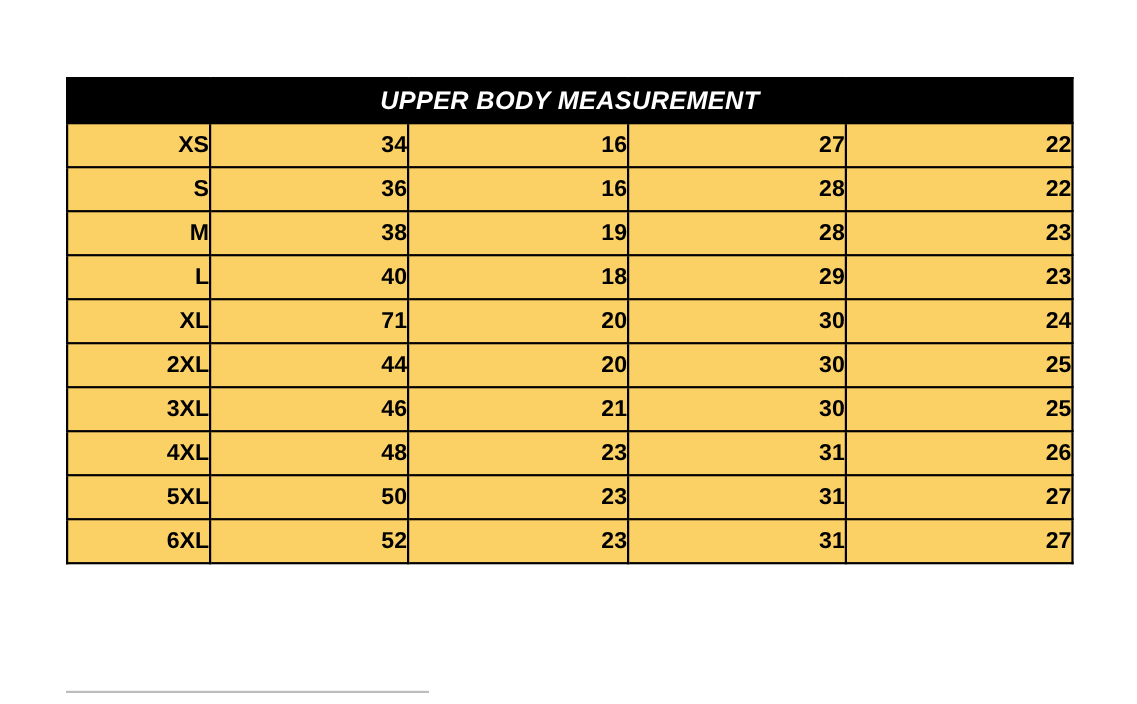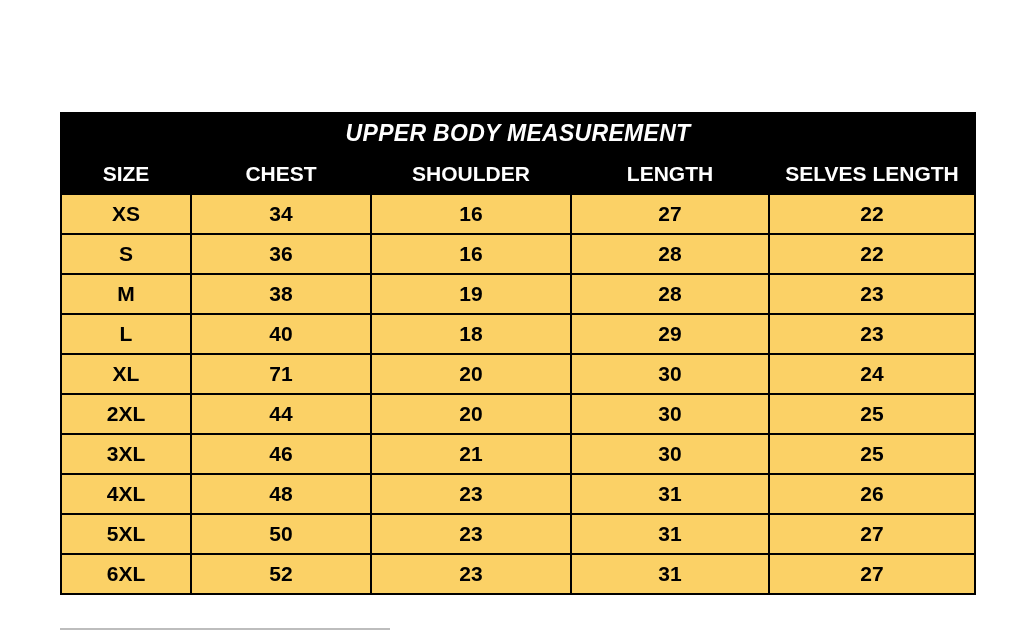--- a/index.html
+++ b/index.html
@@ -19,21 +19,20 @@
     position: absolute;
     left: 60px;
     top: 70px;
     width: 914px;
   }
 
   table.size-chart {
     border-collapse: collapse;
     table-layout: fixed;
     width: 914px;
-    margin-top: 42px;
   }
 
   table.size-chart td,
   table.size-chart th {
     border: 2px solid #000000;
     padding: 0;
     margin: 0;
   }
 
   
@@ -59,21 +58,21 @@
     height: 38px;
     border: 2px solid #000000;
   }
 
   
   .body-cell {
     background: #FBD166;
     color: #000000;
     font-weight: bold;
     font-size: 21px;
-    text-align: center;
+    text-align: right;
     height: 38px;
   }
 
   
   col.c0 { width: 130px; }
   col.c1 { width: 180px; }
   col.c2 { width: 200px; }
   col.c3 { width: 198px; }
   col.c4 { width: 206px; }
 
@@ -94,27 +93,20 @@
     <colgroup>
       <col class="c0">
       <col class="c1">
       <col class="c2">
       <col class="c3">
       <col class="c4">
     </colgroup>
     <thead>
       <tr>
         <th class="title-cell" colspan="5">UPPER BODY MEASUREMENT</th>
-      </tr>
-      <tr>
-        <th class="hdr-cell">SIZE</th>
-        <th class="hdr-cell">CHEST</th>
-        <th class="hdr-cell">SHOULDER</th>
-        <th class="hdr-cell">LENGTH</th>
-        <th class="hdr-cell">SELVES LENGTH</th>
       </tr>
     </thead>
     <tbody>
       <tr>
         <td class="body-cell">XS</td>
         <td class="body-cell">34</td>
         <td class="body-cell">16</td>
         <td class="body-cell">27</td>
         <td class="body-cell">22</td>
       </tr>

